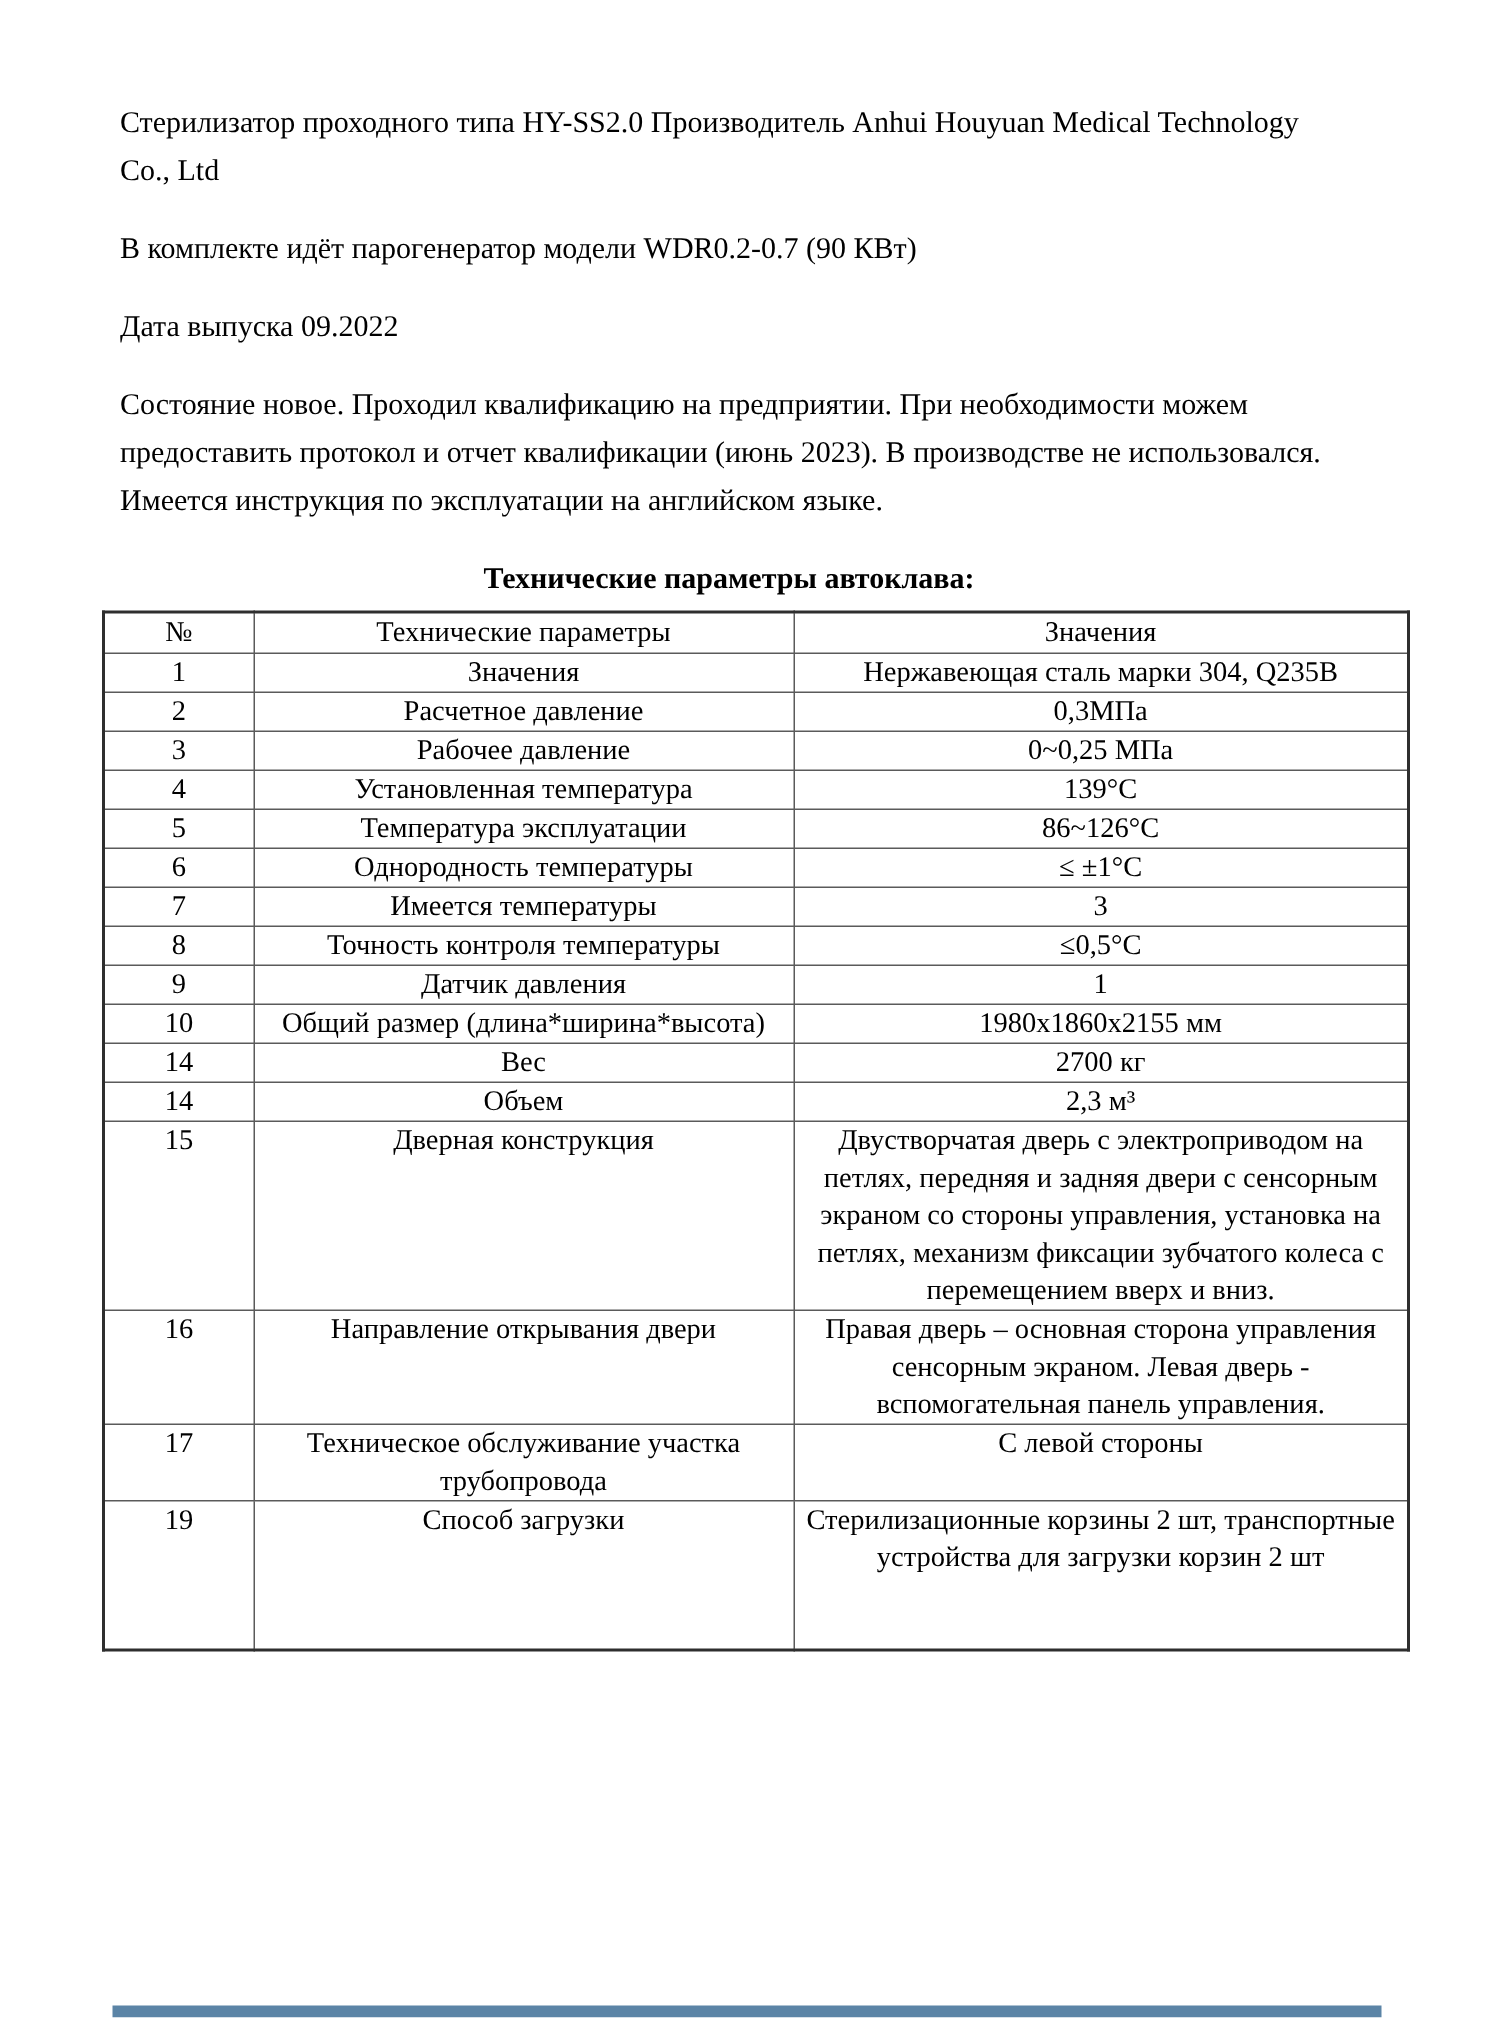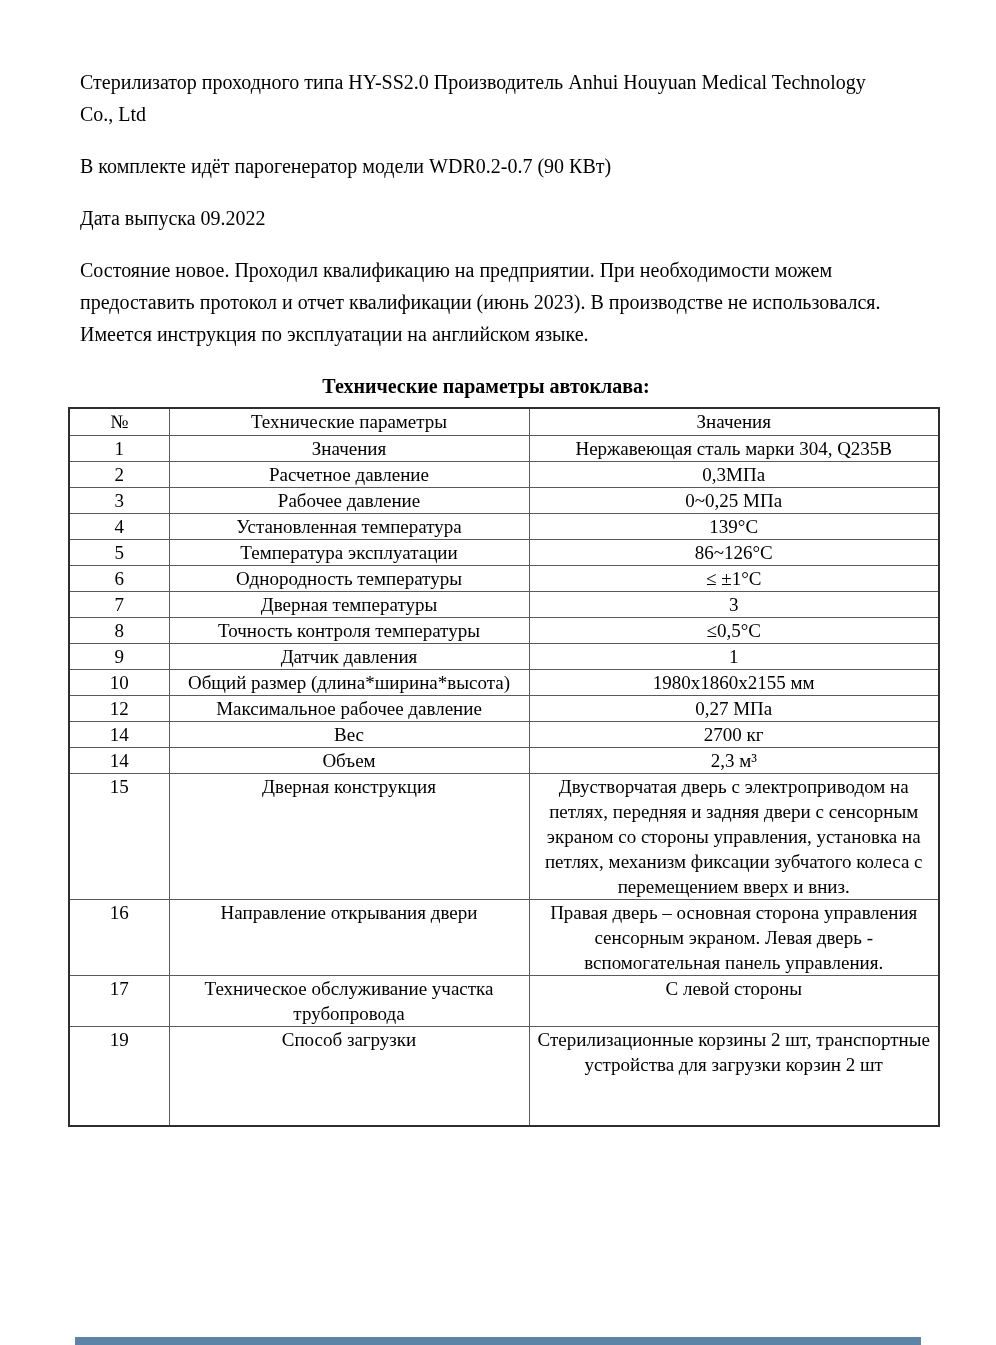--- a/index.html
+++ b/index.html
@@ -114,42 +114,37 @@
         <td>Температура эксплуатации</td>
         <td>86~126°C</td>
       </tr>
       <tr class="single">
         <td>6</td>
         <td>Однородность температуры</td>
         <td>≤ ±1°C</td>
       </tr>
       <tr class="single">
         <td>7</td>
-        <td>Дверная температуры</td>
+        <td>Имеется температуры</td>
         <td>3</td>
       </tr>
       <tr class="single">
         <td>8</td>
         <td>Точность контроля температуры</td>
         <td>≤0,5°C</td>
       </tr>
       <tr class="single">
         <td>9</td>
         <td>Датчик давления</td>
         <td>1</td>
       </tr>
       <tr>
         <td>10</td>
         <td>Общий размер (длина*ширина*высота)</td>
         <td>1980х1860х2155 мм</td>
-      </tr>
-      <tr class="single">
-        <td>12</td>
-        <td>Максимальное рабочее давление</td>
-        <td>0,27 МПа</td>
       </tr>
       <tr class="single">
         <td>14</td>
         <td>Вес</td>
         <td>2700 кг</td>
       </tr>
       <tr class="single">
         <td>14</td>
         <td>Объем</td>
         <td>2,3 м³</td>

